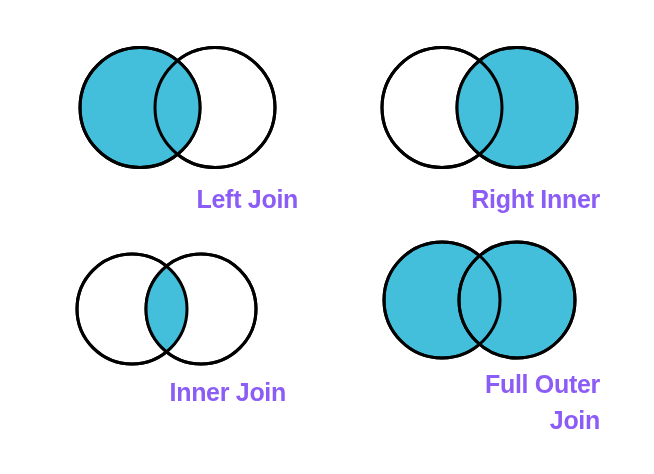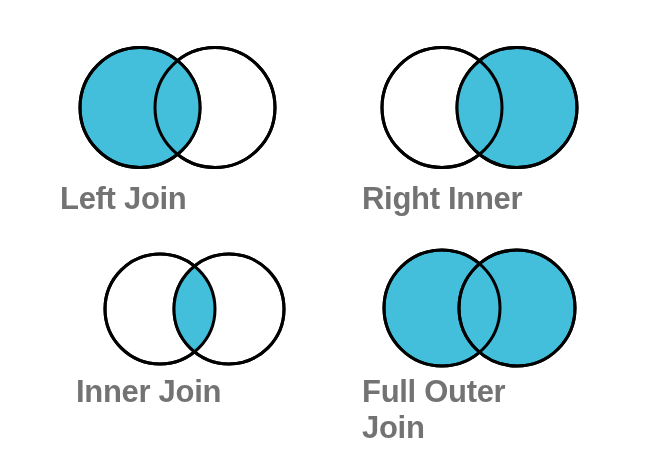--- a/index.html
+++ b/index.html
@@ -28,35 +28,35 @@
   .venn-figure {
     position: absolute;
     left: 0;
     top: 0;
     display: block;
   }
 
   .venn-label {
     position: absolute;
     width: 100%;
-    text-align: left;
+    text-align: right;
     font-family: "Liberation Sans", sans-serif;
     font-weight: bold;
-    font-size: 31px;
+    font-size: 25px;
     line-height: 36px;
     letter-spacing: -0.3px;
-    color: #737373;
+    color: #8b5cf6;
     white-space: pre-line;
   }
 
   
   #cell-left-join   { left: 60px;  top: 40px;  width: 238px; height: 190px; }
   #cell-right-join  { left: 362px; top: 40px;  width: 238px; height: 190px; }
-  #cell-inner-join  { left: 76px;  top: 248px; width: 238px; height: 190px; }
-  #cell-full-outer  { left: 362px; top: 244px; width: 238px; height: 225px; }
+  #cell-inner-join  { left: 48px;  top: 248px; width: 238px; height: 190px; }
+  #cell-full-outer  { left: 362px; top: 236px; width: 238px; height: 225px; }
 
   #cell-left-join  .venn-label,
   #cell-right-join .venn-label { top: 141px; }
   #cell-inner-join .venn-label { top: 126px; }
   #cell-full-outer .venn-label { top: 130px; }
 </style>
 </head>
 <body>
 
 <div id="canvas">

